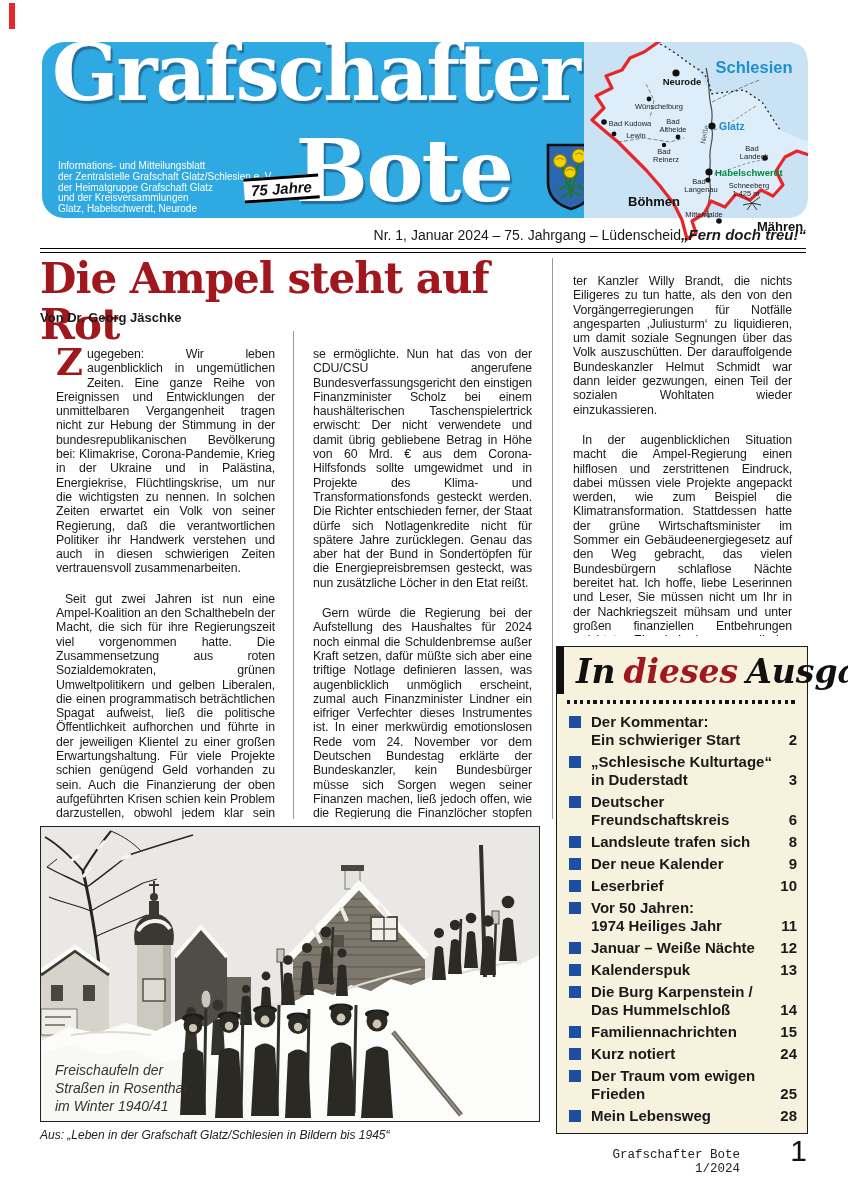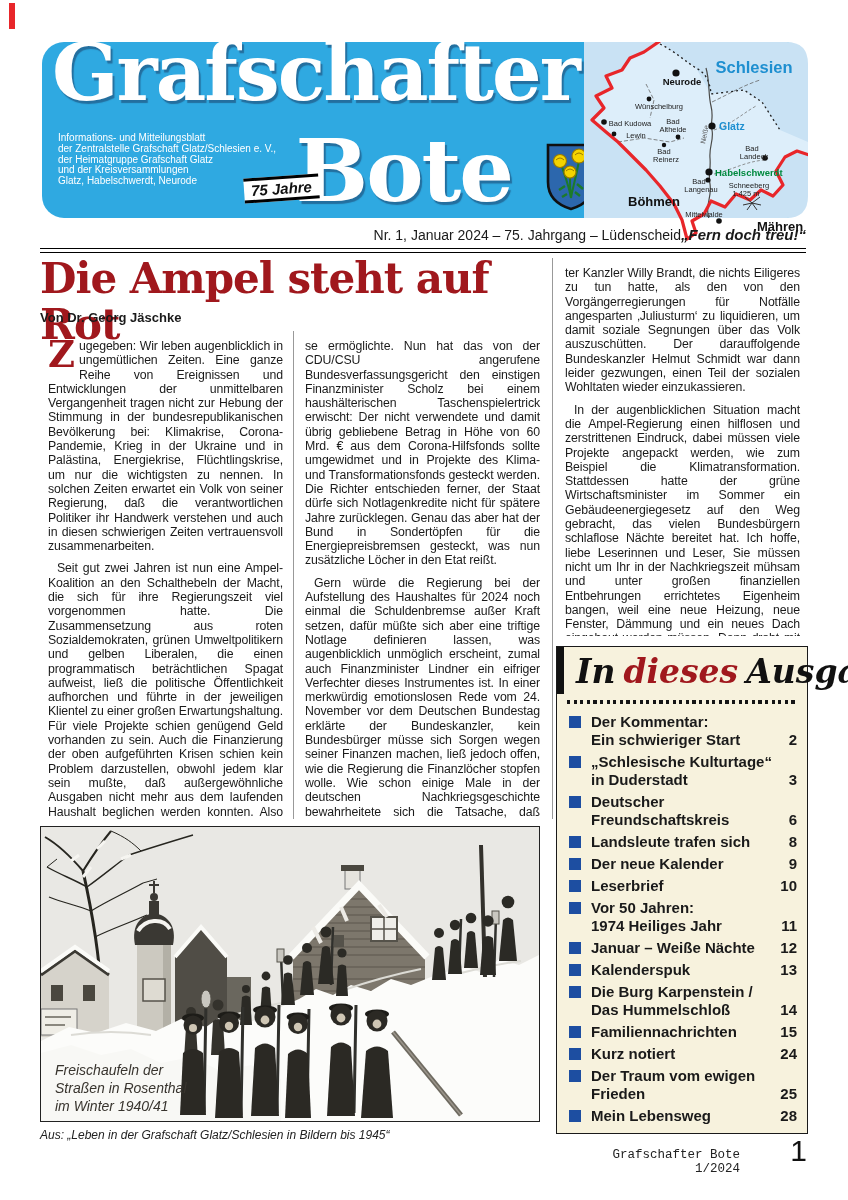--- a/index.html
+++ b/index.html
@@ -9,21 +9,21 @@
 
   
   .red-tick{left:9px;top:3px;width:6px;height:26px;background:#e8262a;}
   .masthead{left:42px;top:42px;width:764px;height:176px;background:#2fa9e1;border-radius:22px;}
   .mast-title1{left:10px;top:-8px;font-family:"DejaVu Serif",serif;font-weight:bold;
                font-size:78px;line-height:1;color:#fff;letter-spacing:-2px;
                text-shadow:2px 3px 1px rgba(23,54,93,.5);}
   .mast-title2{left:250px;top:86px;width:220px;text-align:right;font-family:"DejaVu Serif",serif;
                font-weight:bold;font-size:86px;line-height:1;color:#fff;letter-spacing:-2px;
                text-shadow:2px 3px 1px rgba(23,54,93,.5);}
-  .mast-info{left:16px;top:91px;width:235px;color:#fff;font-size:10px;line-height:10.8px;}
+  .mast-info{left:16px;top:119px;width:235px;color:#fff;font-size:10px;line-height:10.8px;}
   .badge75{left:202px;top:134px;background:#fff;border-top:3px solid #000;border-bottom:3px solid #000;
            padding:1px 7px;transform:rotate(-4deg);font-style:italic;font-weight:bold;font-size:15px;color:#111;}
   .shield{left:503px;top:100px;}
   .mapsvg{left:542px;top:0px;}
   .m-town{font-size:7.5px;fill:#222;}
   .m-town-b{font-size:9.5px;font-weight:bold;fill:#111;}
   .m-glatz{font-size:10.5px;font-weight:bold;fill:#1e8fd0;}
   .m-hab{font-size:9.5px;font-weight:bold;fill:#00893e;}
   .m-region{font-size:13px;font-weight:bold;fill:#111;}
   .m-schlesien{font-size:16.5px;font-weight:bold;fill:#1e8fd0;}
@@ -34,21 +34,21 @@
   .issue{font-size:14px;}
   .motto{font-size:15px;font-weight:bold;font-style:italic;}
   .double-rule{left:40px;top:248px;width:766px;height:2.5px;border-top:1.5px solid #000;border-bottom:1.5px solid #000;}
 
   
   .headline{left:40px;top:256px;width:512px;font-family:"DejaVu Serif",serif;font-weight:bold;
             font-size:42px;line-height:46px;color:#a0181d;letter-spacing:-1px;}
   .byline{left:40px;top:310px;font-size:13px;font-weight:bold;}
   .bodycol{font-size:12.3px;line-height:14.3px;text-align:justify;letter-spacing:-0.1px;
            overflow:hidden;hyphens:auto;-webkit-hyphens:auto;}
-  .bodycol p{margin:8px;}
+  .bodycol p{margin:16px;}
   .bodycol p + p{text-indent:9px;}
   .col1{left:40px;top:331px;width:251px;height:488px;}
   .col2{left:297px;top:331px;width:251px;height:488px;}
   .col3{left:557px;top:258px;width:251px;height:378px;}
   .vrule1{left:293px;top:331px;width:1px;height:488px;background:#999;}
   .vrule2{left:552px;top:258px;width:1px;height:561px;background:#999;}
   .dropcap{float:left;font-family:"DejaVu Serif",serif;font-weight:bold;color:#a0181d;
            font-size:37px;line-height:27px;padding:2px 4px 0 0;}
 
   

